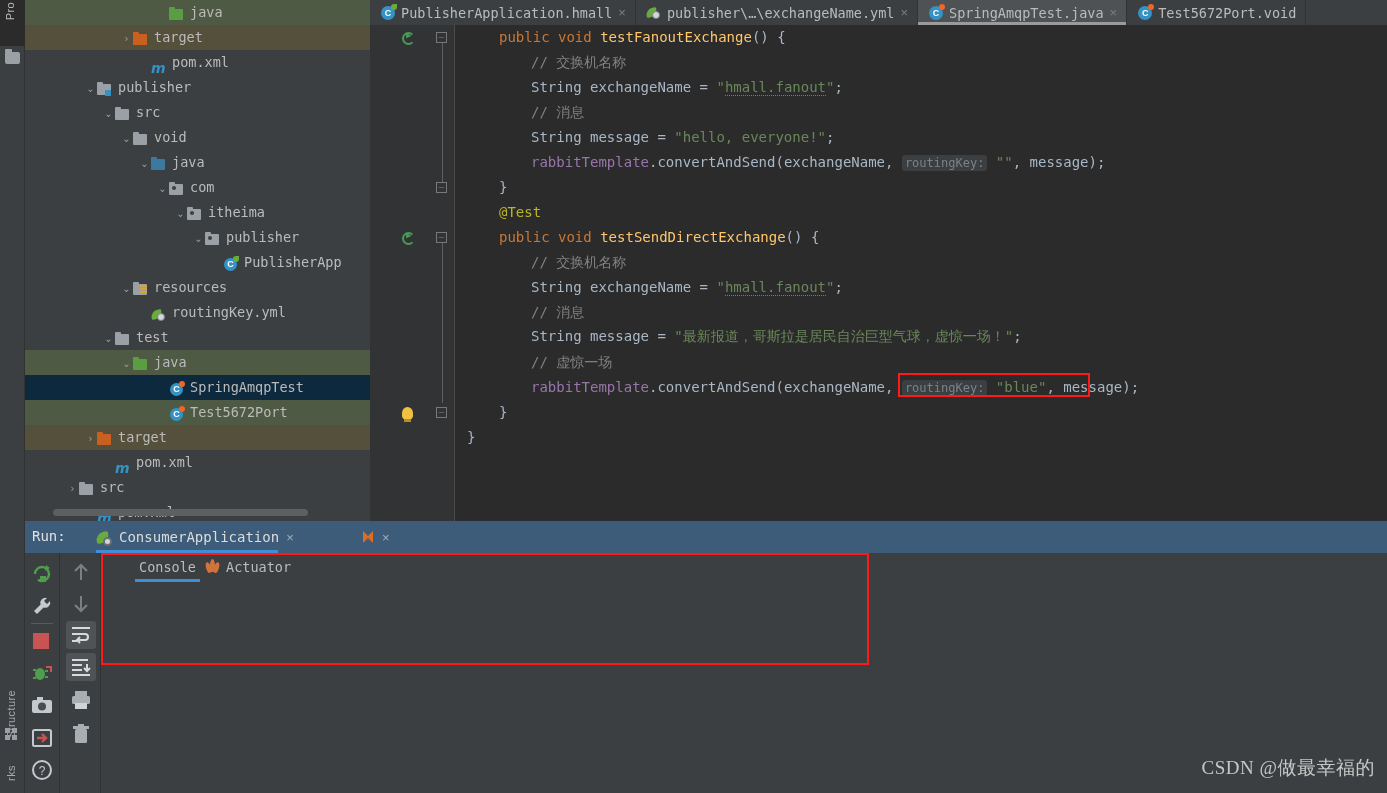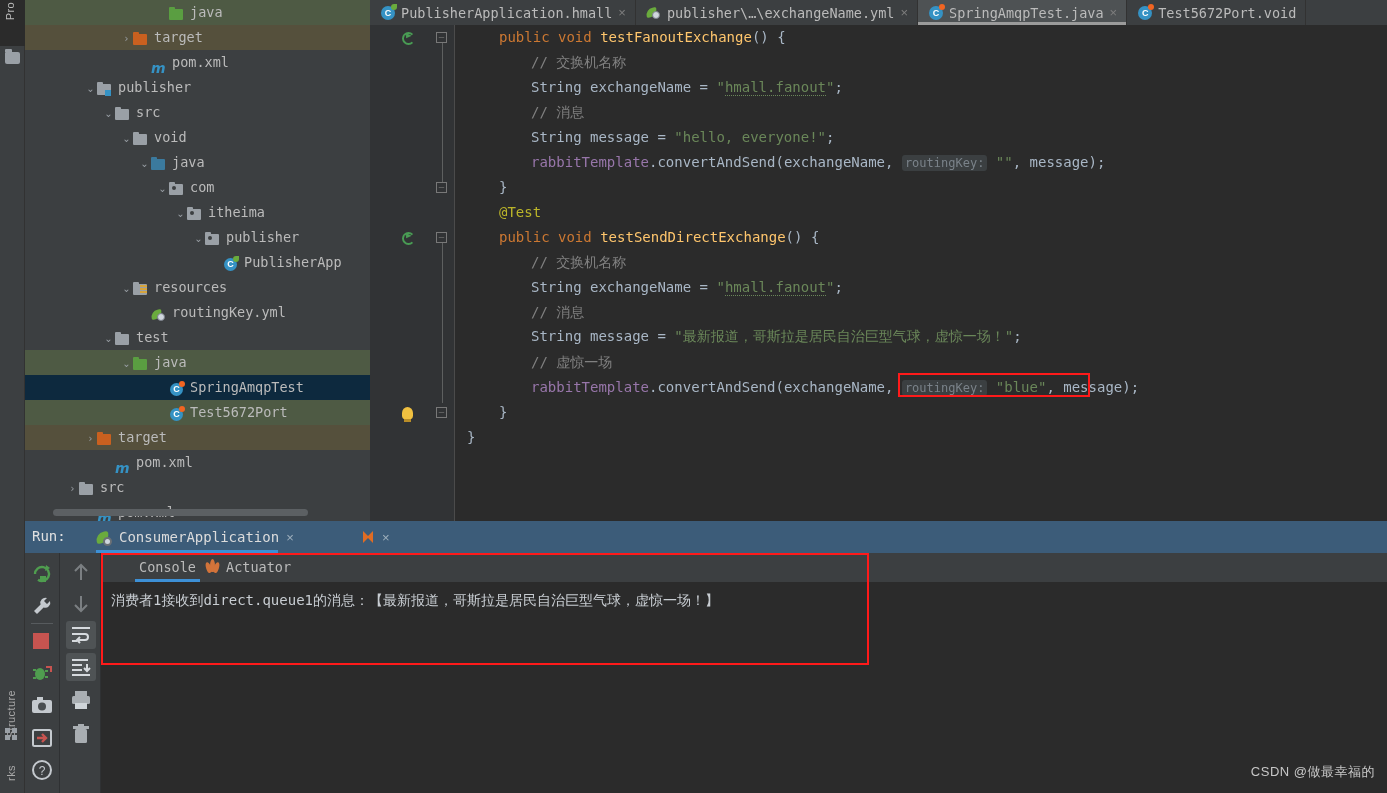--- a/index.html
+++ b/index.html
@@ -209,22 +209,22 @@
   .flame{ position:relative; width:15px;height:15px;display:inline-block; }
   .flame i{ position:absolute; bottom:1px; width:5px;height:11px; background:#d2733a; border-radius:50% 50% 40% 40%; }
   .console-body{
     position:absolute; left:76px; top:61px; width:1286px; height:211px; background:#2b2b2b;
   }
   .console-line{
     position:absolute; left:10px; top:10px; font-size:14px; color:#c8cdd2;
     font-family:"DejaVu Sans Mono","Liberation Mono",monospace; white-space:nowrap;
   }
   .watermark{
-    position:absolute; right:12px; bottom:12px; font-size:13px; color:#c7c7c7;
-    font-family:Liberation Sans, sans-serif; letter-spacing:.5px;
+    position:absolute; right:12px; bottom:12px; font-size:19px; color:#c7c7c7;
+    font-family:Liberation Serif, serif; letter-spacing:.5px;
   }
 </style>
 </head>
 <body>
 
 <div class="ide">
 
   <div class="left-rail">
     <div class="rail-top"></div>
     <div class="rail-vtext rail-proj">Pro</div>
@@ -454,22 +454,19 @@
       <div class="ctab" style="left:96px;">
         <span class="flame">
           <i style="left:1px;bottom:2px;transform:rotate(-18deg);"></i>
           <i style="left:5px;bottom:3px;height:13px;"></i>
           <i style="left:9px;bottom:2px;transform:rotate(18deg);"></i>
         </span>
         <span>Actuator</span>
       </div>
     </div>
 
-    <div class="console-body">
-      <div class="console-line">消费者1接收到direct.queue1的消息：【最新报道，哥斯拉是居民自治巨型气球，虚惊一场！】</div>
-    </div>
 
     <div class="redbox" style="left:76px; top:32px; width:768px; height:112px;"></div>
 
     <div class="watermark">CSDN @做最幸福的</div>
   </div>
 
 </div>
 
 </body></html>

